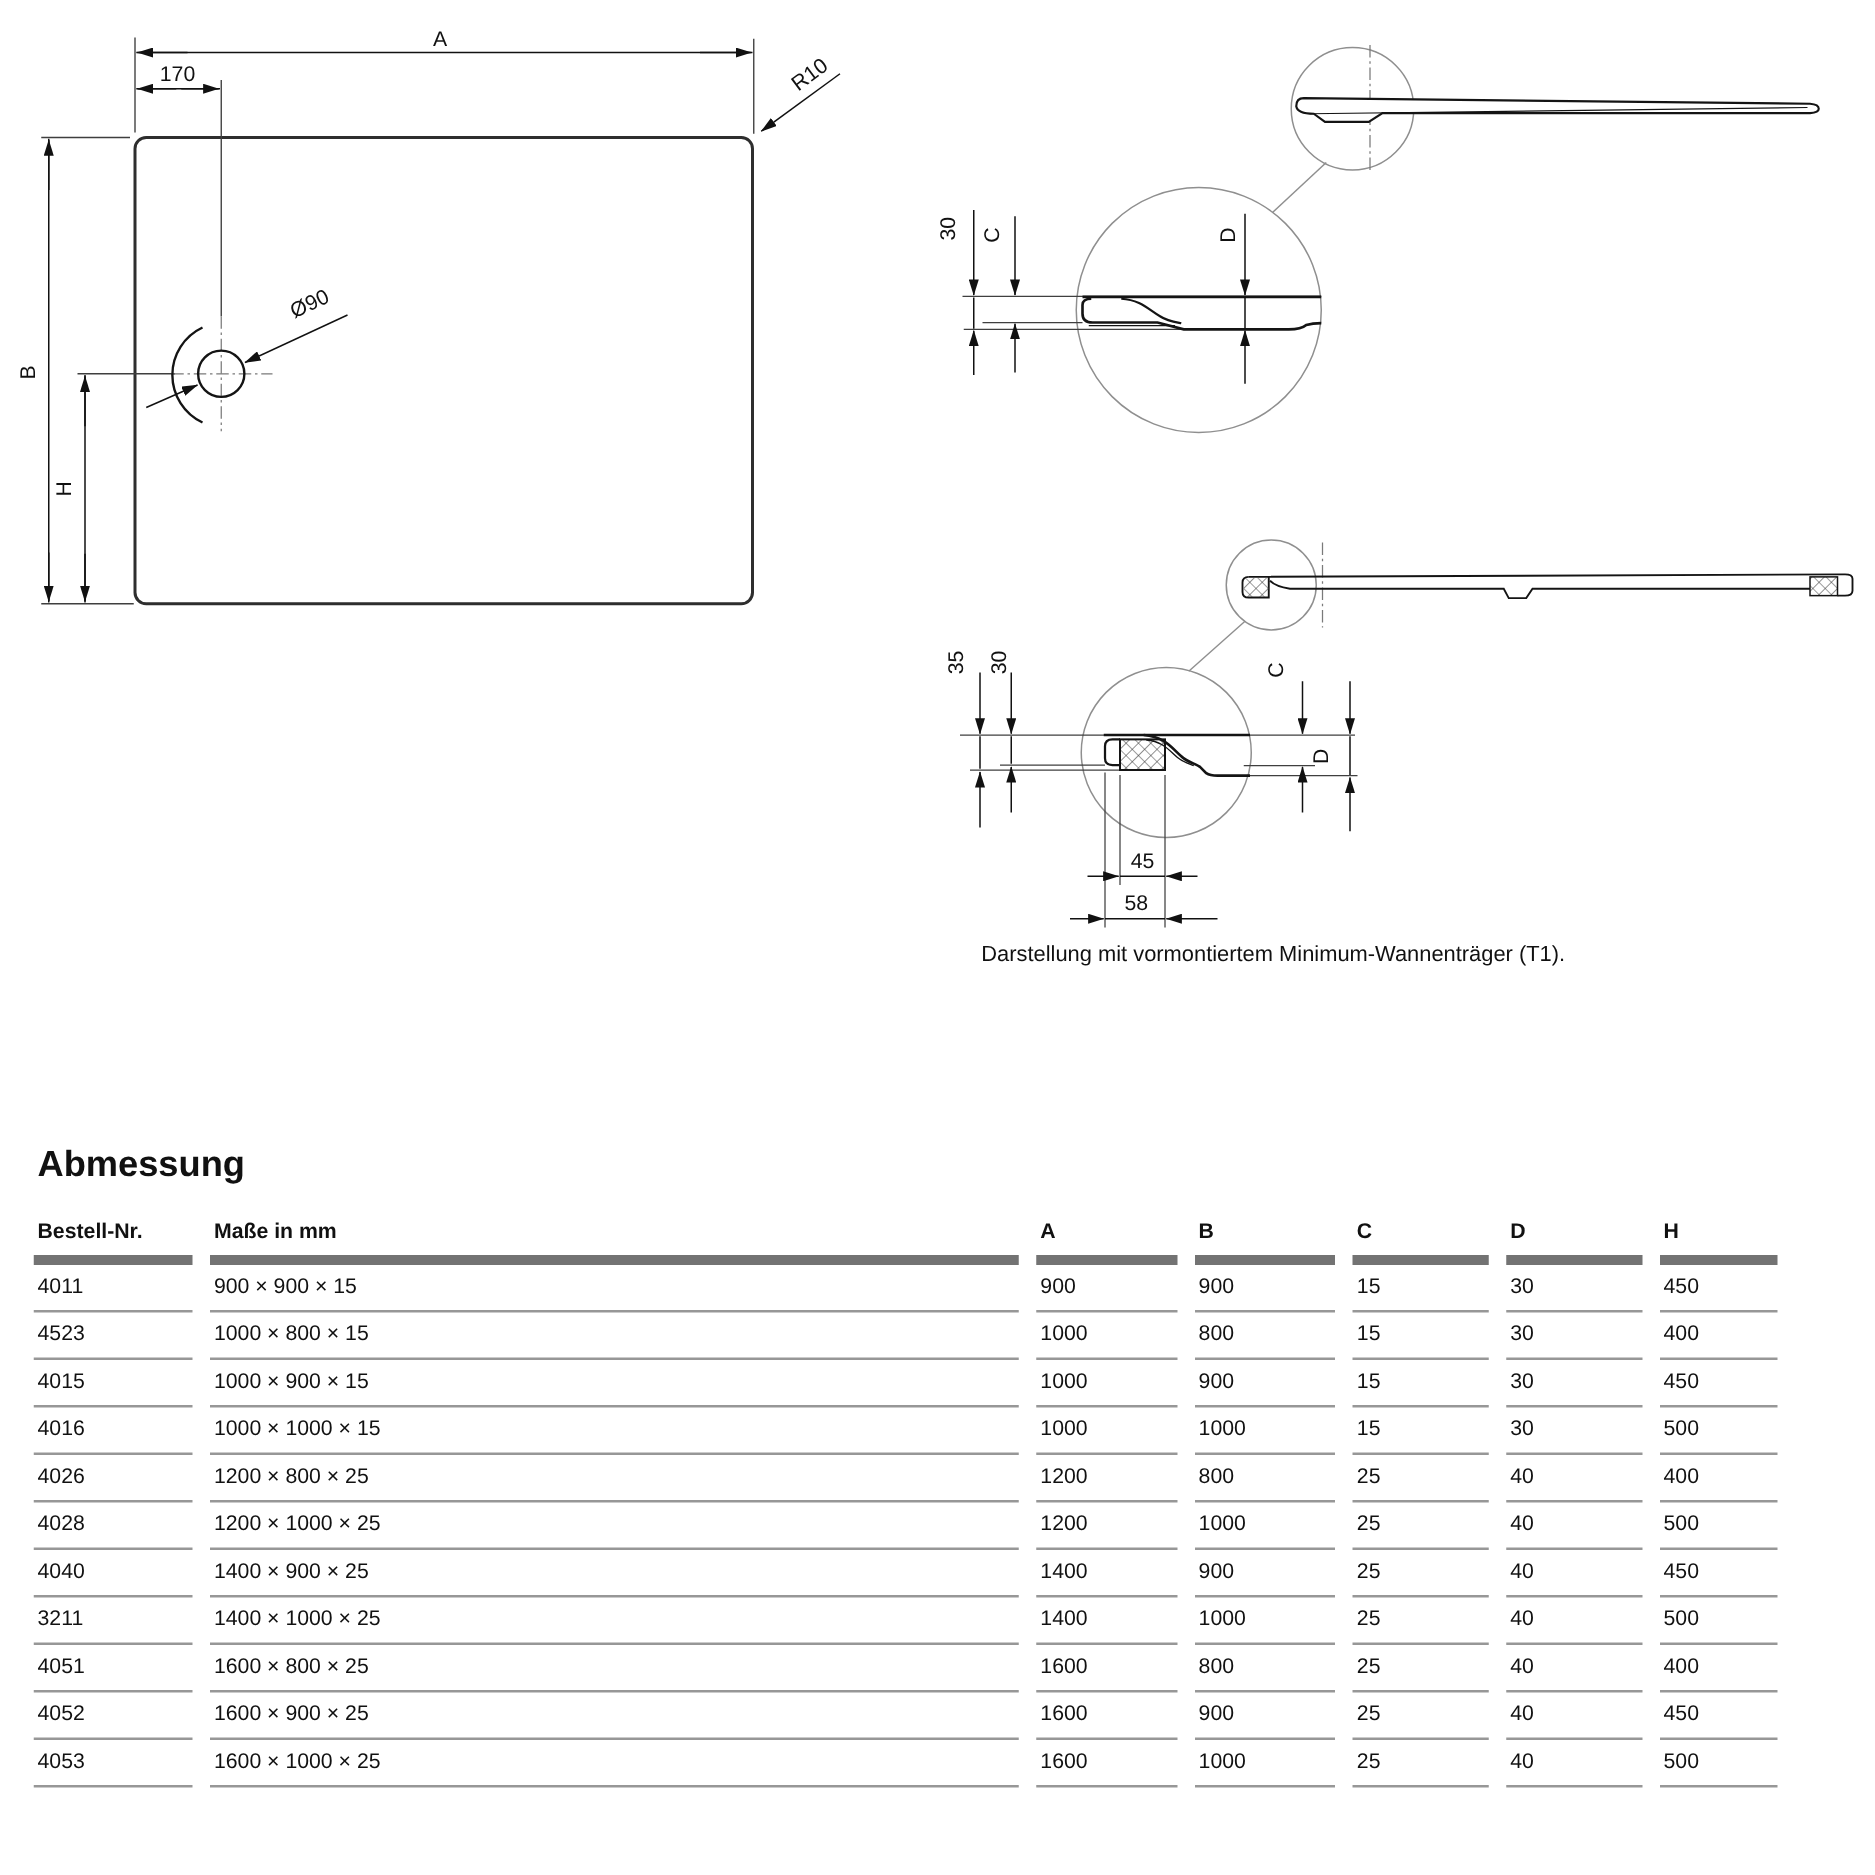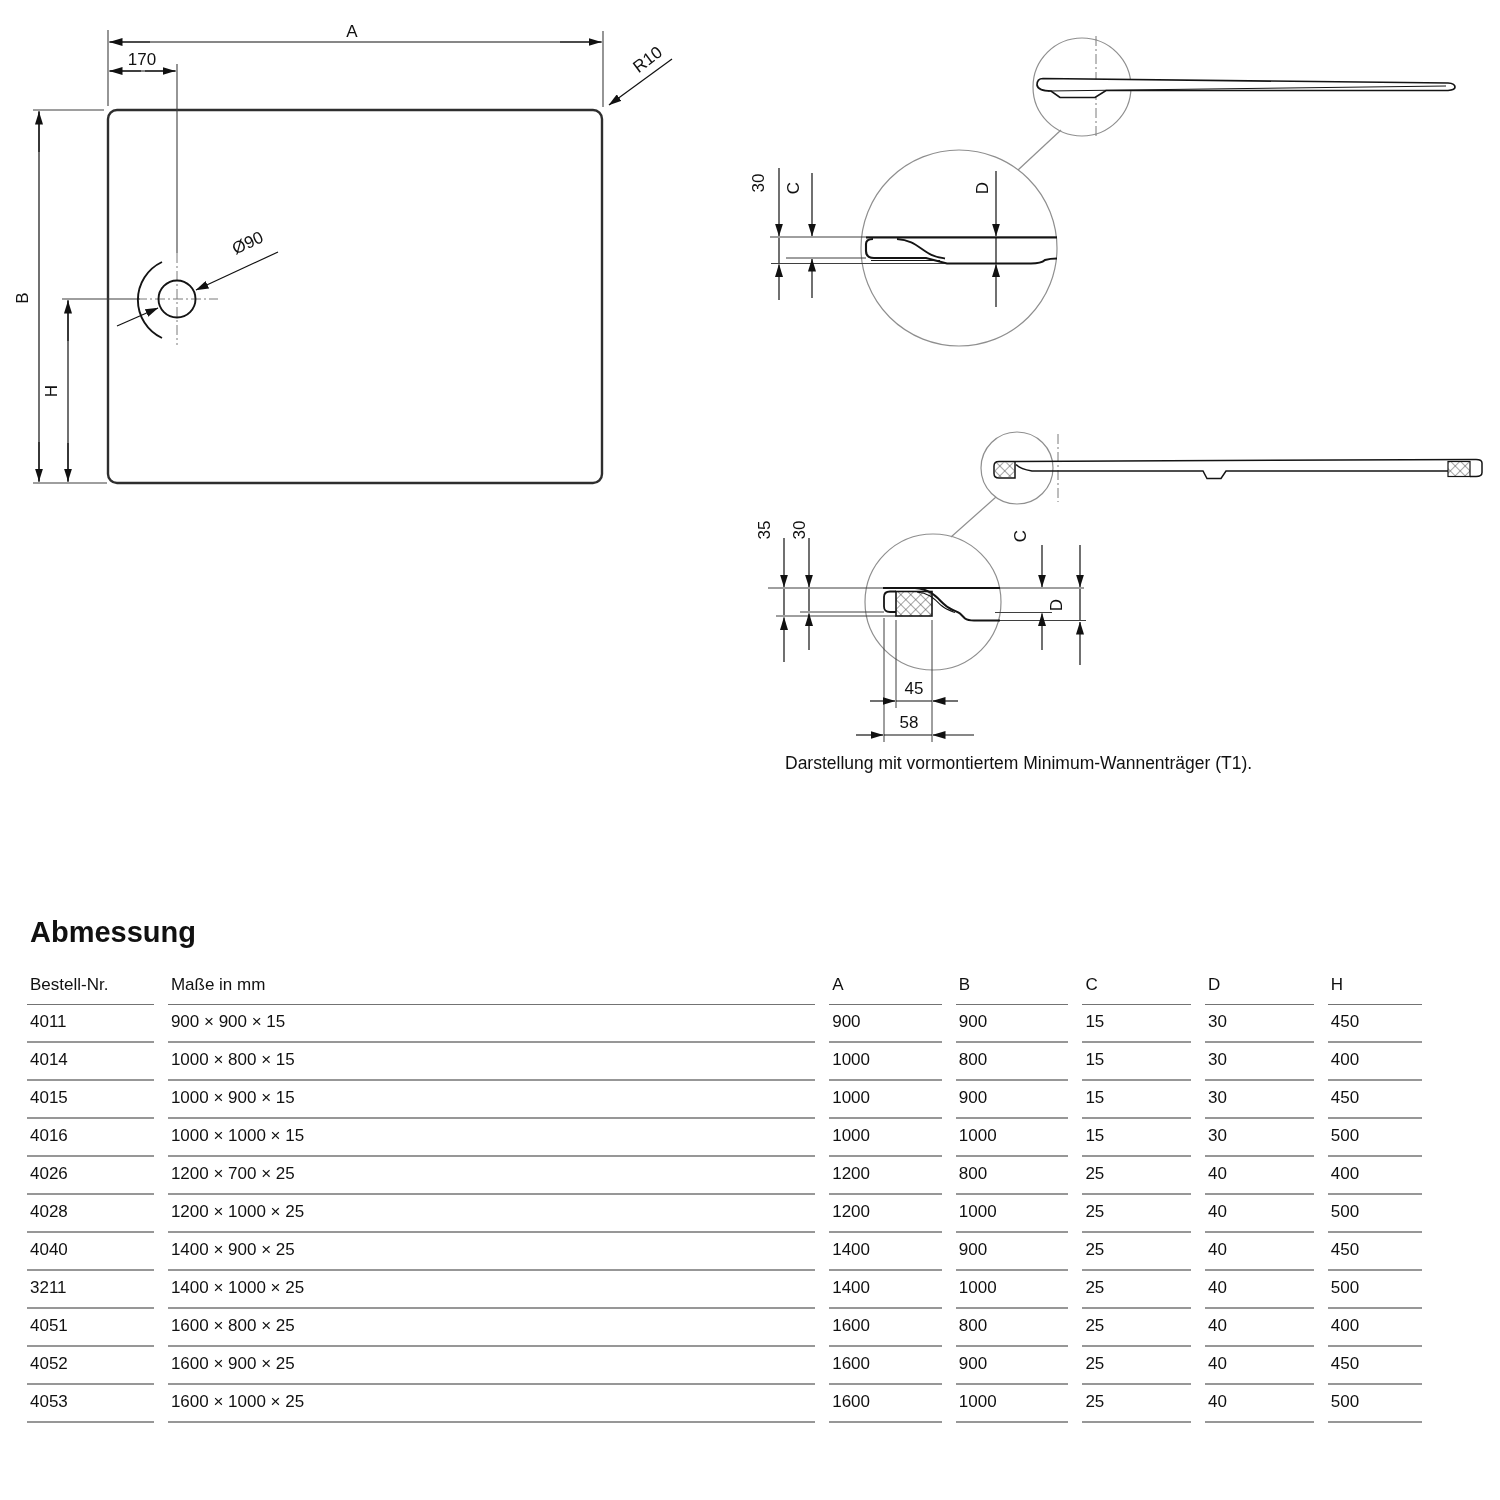--- a/index.html
+++ b/index.html
@@ -8,22 +8,22 @@
   .drawings{position:absolute;left:0;top:0;width:1500px;height:900px;}
   .drawings svg{position:absolute;}
   .svg-plan{left:0;top:0;}
   .svg-sec1{left:750px;top:0;}
   .svg-sec2{left:750px;top:400px;}
   .dim-label{font-family:"Liberation Sans",sans-serif;font-size:17px;fill:#111;}
   .caption{position:absolute;left:765px;top:753px;font-size:17.5px;color:#111;margin-left:20px;}
   .table-section{position:absolute;left:0;top:916px;width:1436px;}
   .table-title{font-size:29px;font-weight:700;margin:0 0 26px 30px;color:#111;}
   table.dims{border-collapse:separate;border-spacing:14px 0;margin-left:13px;table-layout:fixed;}
-  table.dims th{font-size:17px;font-weight:400;text-align:left;vertical-align:bottom;
-                padding:0 0 9px 3px;border-bottom:1px solid #737373;}
+  table.dims th{font-size:17px;font-weight:700;text-align:left;vertical-align:bottom;
+                padding:0 0 9px 3px;border-bottom:8px solid #737373;}
   table.dims td{font-size:17px;text-align:left;vertical-align:bottom;
                 padding:7px 0 9px 3px;border-bottom:2px solid #979797;height:17px;}
   line,path,circle,rect{vector-effect:none;}
 </style>
 </head>
 <body>
 
 <div class="canvas">
   <div class="drawings">
 
@@ -253,21 +253,21 @@
           <tr>
             <td>4011</td>
             <td>900 × 900 × 15</td>
             <td>900</td>
             <td>900</td>
             <td>15</td>
             <td>30</td>
             <td>450</td>
           </tr>
           <tr>
-            <td>4014</td>
+            <td>4523</td>
             <td>1000 × 800 × 15</td>
             <td>1000</td>
             <td>800</td>
             <td>15</td>
             <td>30</td>
             <td>400</td>
           </tr>
           <tr>
             <td>4015</td>
             <td>1000 × 900 × 15</td>
@@ -281,21 +281,21 @@
             <td>4016</td>
             <td>1000 × 1000 × 15</td>
             <td>1000</td>
             <td>1000</td>
             <td>15</td>
             <td>30</td>
             <td>500</td>
           </tr>
           <tr>
             <td>4026</td>
-            <td>1200 × 700 × 25</td>
+            <td>1200 × 800 × 25</td>
             <td>1200</td>
             <td>800</td>
             <td>25</td>
             <td>40</td>
             <td>400</td>
           </tr>
           <tr>
             <td>4028</td>
             <td>1200 × 1000 × 25</td>
             <td>1200</td>

